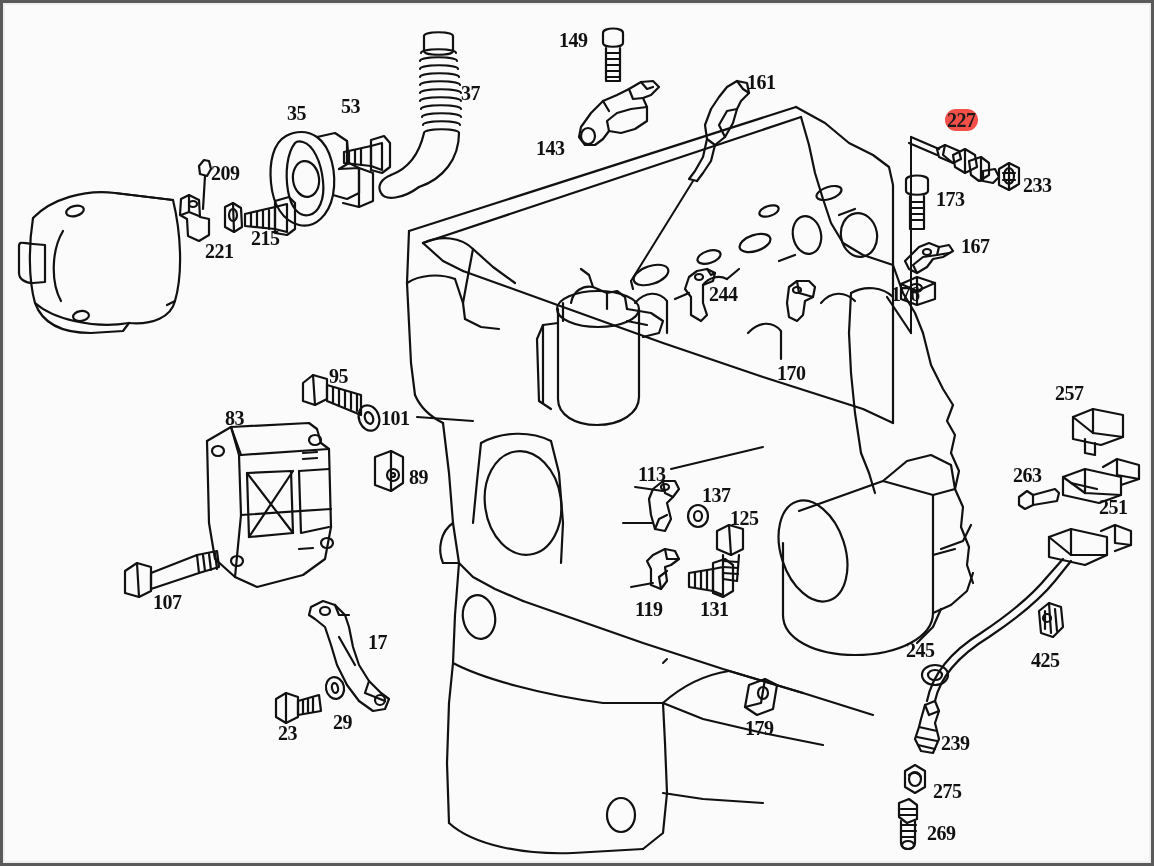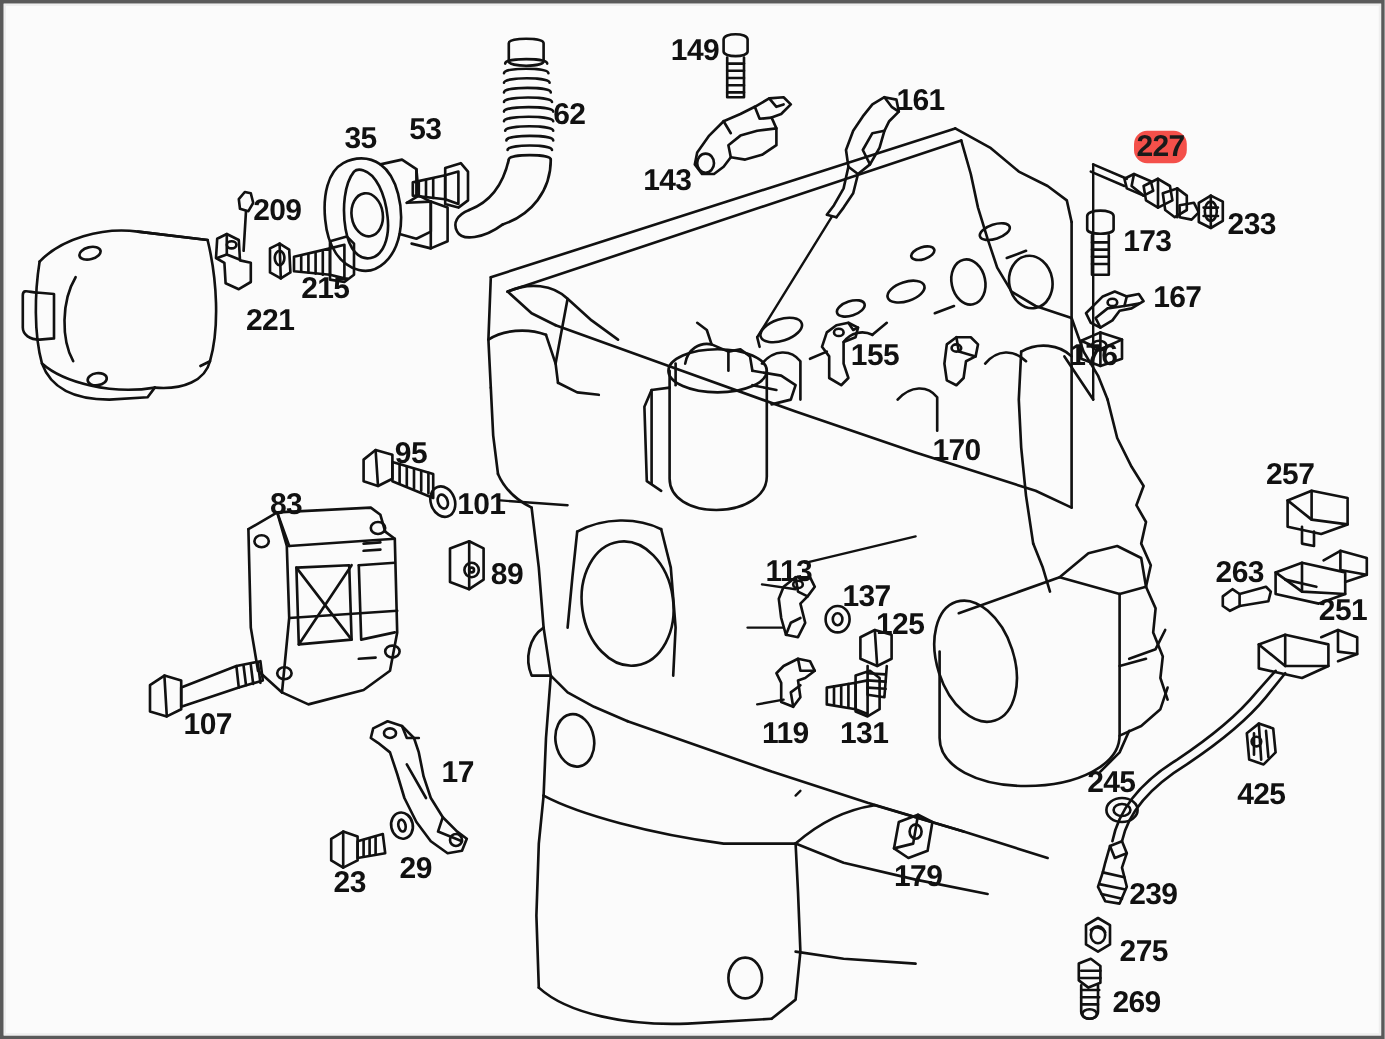--- a/index.html
+++ b/index.html
@@ -12,23 +12,23 @@
     border:3px solid #5a5a5a;
     overflow:hidden;
   }
   #frame:before{
     content:"";position:absolute;left:0;top:0;right:0;bottom:0;
     border:2px solid #efefef;pointer-events:none;
   }
   #art{position:absolute;left:0;top:0;width:1154px;height:866px;}
   .lbl{
     position:absolute;
-    font-family:Liberation Sans, sans-serif;
+    font-family:Liberation Serif, serif;
     font-weight:bold;
-    font-size:25px;
+    font-size:20px;
     line-height:1;
     color:#111111;
     white-space:nowrap;
     letter-spacing:-0.5px;
   }
   .lbl.hl{
     color:#1a1a1a;
     background:#f4504a;
     padding:1px 2px;
     border-radius:11px;
@@ -459,34 +459,34 @@
         <path d="M1046 534 L1068 552"></path>
         <path d="M1098 528 L1112 522 L1128 528 L1128 542 L1112 548"></path>
         <path d="M1112 522 L1112 540 L1128 542"></path>
       </g>
 
       <path d="M660 660 L664 656" stroke-width="2"></path>
     </g>
   </svg>
 
   <div class="lbl" style="left:160px;top:160px;margin-left:48px;">209</div>
-  <div class="lbl" style="left:202px;top:252px;">221</div>
+  <div class="lbl" style="left:202px;top:238px;">221</div>
   <div class="lbl" style="left:248px;top:225px;">215</div>
   <div class="lbl" style="left:284px;top:100px;">35</div>
   <div class="lbl" style="left:338px;top:93px;">53</div>
-  <div class="lbl" style="left:458px;top:80px;">62</div>
+  <div class="lbl" style="left:458px;top:80px;">37</div>
   <div class="lbl" style="left:556px;top:27px;">149</div>
   <div class="lbl" style="left:533px;top:107px;margin-top:28px;">143</div>
   <div class="lbl" style="left:744px;top:69px;">161</div>
   <div class="lbl hl" style="left:942px;top:106px;">227</div>
   <div class="lbl" style="left:933px;top:186px;">173</div>
   <div class="lbl" style="left:1020px;top:172px;">233</div>
   <div class="lbl" style="left:958px;top:233px;">167</div>
   <div class="lbl" style="left:888px;top:281px;">176</div>
-  <div class="lbl" style="left:706px;top:281px;">155</div>
+  <div class="lbl" style="left:706px;top:281px;">244</div>
   <div class="lbl" style="left:774px;top:325px;margin-top:35px;">170</div>
   <div class="lbl" style="left:326px;top:363px;">95</div>
   <div class="lbl" style="left:222px;top:405px;">83</div>
   <div class="lbl" style="left:378px;top:405px;">101</div>
   <div class="lbl" style="left:406px;top:464px;">89</div>
   <div class="lbl" style="left:150px;top:589px;">107</div>
   <div class="lbl" style="left:365px;top:629px;">17</div>
   <div class="lbl" style="left:275px;top:720px;">23</div>
   <div class="lbl" style="left:330px;top:709px;">29</div>
   <div class="lbl" style="left:635px;top:461px;">113</div>

